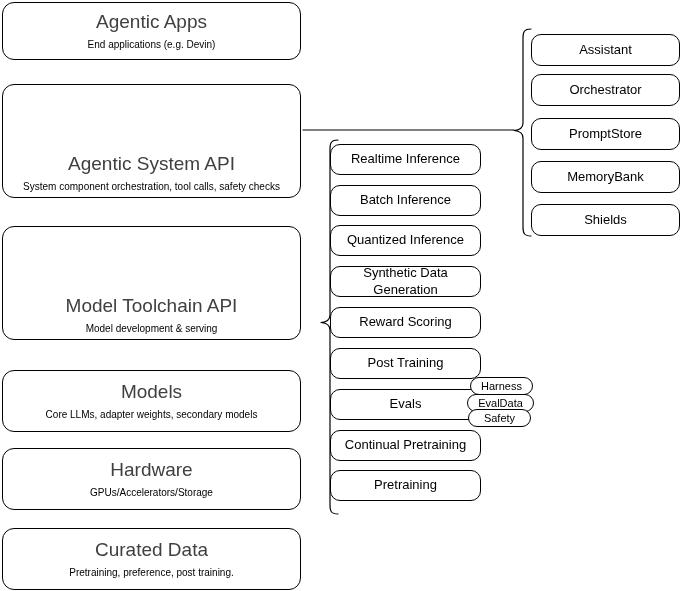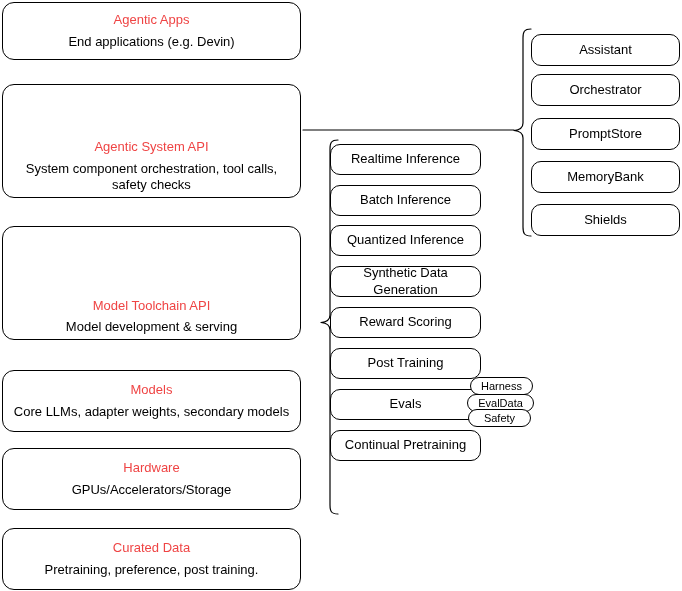--- a/index.html
+++ b/index.html
@@ -34,25 +34,25 @@
     text-align: center;
     line-height: 1.25;
   }
 
   
   .layer {
     border-radius: 12px;
     padding: 4px 10px;
   }
   .layer .title {
-    font-size: 13px;
-    color: #ef4444;
+    font-size: 19px;
+    color: #404040;
   }
   .layer .subtitle {
-    font-size: 13px;
+    font-size: 10px;
     color: #000000;
     margin-top: 5px;
   }
   
   .layer.tall {
     justify-content: flex-end;
   }
 
   
   .cap {
@@ -160,20 +160,21 @@
   <div class="node cap" style="left:330px; top:266px; width:151px; height:31px;">Synthetic Data Generation</div>
 
   <div class="node cap" style="left:330px; top:307px; width:151px; height:31px;">Reward Scoring</div>
 
   <div class="node cap" style="left:330px; top:348px; width:151px; height:31px;">Post Training</div>
 
   <div class="node cap" style="left:330px; top:389px; width:151px; height:31px;">Evals</div>
 
   <div class="node cap" style="left:330px; top:430px; width:151px; height:31px;">Continual Pretraining</div>
 
+  <div class="node cap" style="left:330px; top:470px; width:151px; height:31px;">Pretraining</div>
 
   <div class="pill" style="left:470px; top:377px; width:63px; height:18px;">Harness</div>
 
   <div class="pill" style="left:467px; top:394px; width:67px; height:18px;">EvalData</div>
 
   <div class="pill" style="left:468px; top:409px; width:63px; height:18px;">Safety</div>
 
   <div class="node cap" style="left:531px; top:34px; width:149px; height:32px;">Assistant</div>
 
   <div class="node cap" style="left:531px; top:74px; width:149px; height:32px;">Orchestrator</div>

